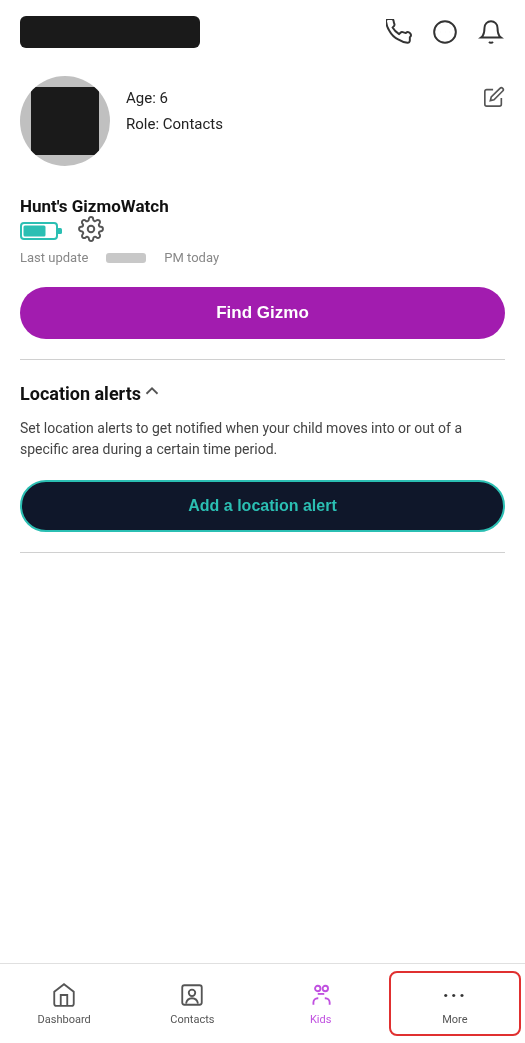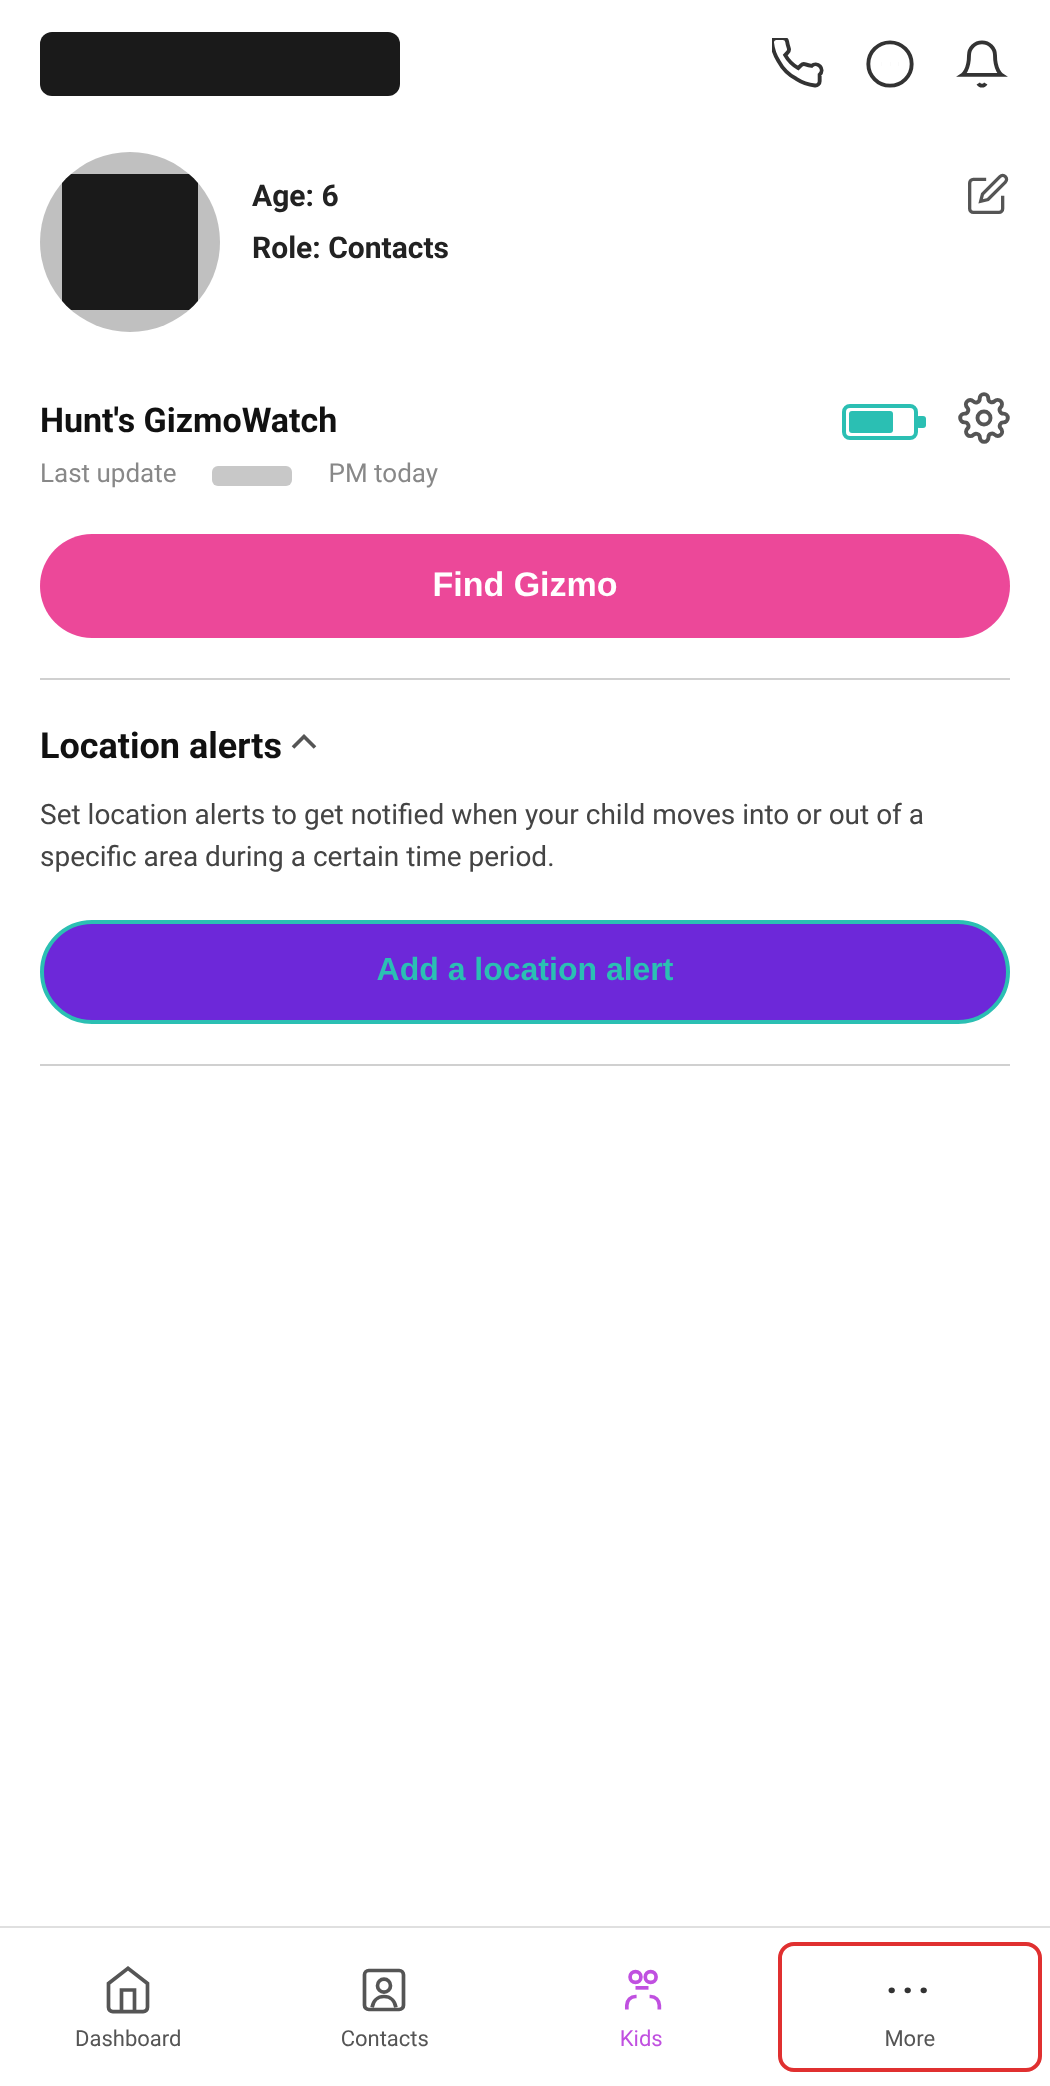--- a/index.html
+++ b/index.html
@@ -93,21 +93,21 @@
       padding-top: 10px;
     }
 
     .profile-info p {
       font-size: 15px;
       color: #222;
       line-height: 1.7;
     }
 
     .profile-info p span {
-      font-weight: 700;
+      font-weight: 400;
     }
 
     .edit-icon-btn {
       padding-top: 10px;
       cursor: pointer;
     }
 
     .edit-icon-btn svg {
       width: 22px;
       height: 22px;
@@ -116,23 +116,24 @@
       stroke-width: 1.8;
     }
 
     
     .watch-section {
       padding: 10px 20px 16px 20px;
     }
 
     .watch-header {
       display: flex;
-      align-items: center;
+      align-items: flex-start;
       justify-content: space-between;
       margin-bottom: 4px;
+      flex-direction: column;
     }
 
     .watch-title {
       font-size: 17px;
       font-weight: 700;
       color: #111;
     }
 
     .watch-icons {
       display: flex;
@@ -172,21 +173,21 @@
       background: #c8c8c8;
       height: 10px;
       width: 40px;
       border-radius: 3px;
       display: inline-block;
     }
 
     
     .find-gizmo-btn {
       margin: 6px 20px 20px 20px;
-      background: #ec4899;
+      background: #a21caf;
       border: none;
       border-radius: 30px;
       padding: 16px;
       width: calc(100% - 40px);
       font-size: 17px;
       font-weight: 600;
       color: #fff;
       cursor: pointer;
       text-align: center;
     }
@@ -229,21 +230,21 @@
       color: #444;
       line-height: 1.5;
       margin-bottom: 20px;
     }
 
     
     .add-alert-btn {
       display: block;
       width: 100%;
       border: 2px solid #2bbfb3;
-      background: #6d28d9;
+      background: #0f172a;
       border-radius: 30px;
       padding: 15px;
       font-size: 16px;
       font-weight: 600;
       color: #2bbfb3;
       cursor: pointer;
       text-align: center;
     }
 
     

